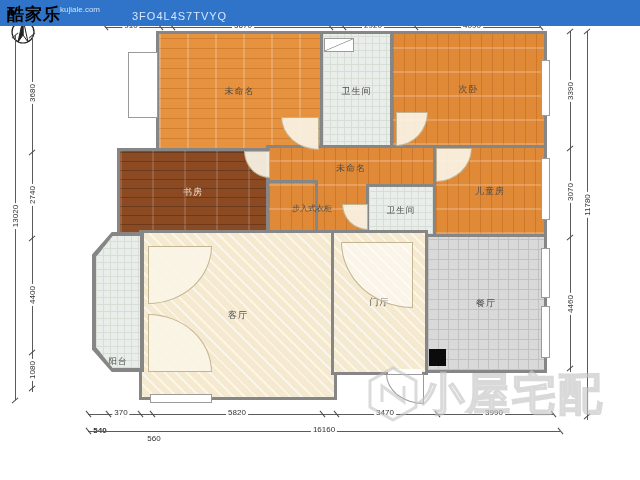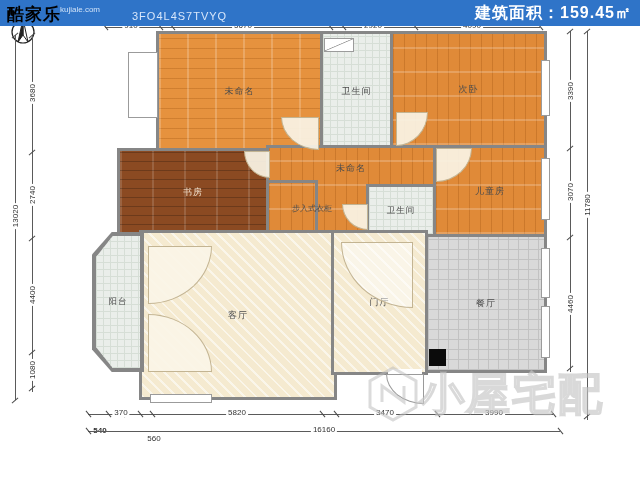--- a/index.html
+++ b/index.html
@@ -92,21 +92,21 @@
   <span class="lbl">客厅</span>
 </div>
 <div class="room cream" style="left:331px;top:230px;width:97px;height:145px;">
   <span class="lbl">门厅</span>
 </div>
 <div class="room tile-g" style="left:425px;top:234px;width:122px;height:139px;">
   <span class="lbl">餐厅</span>
 </div>
 
 <div class="abs" style="left:92px;top:232px;width:52px;height:140px;background:#868686;clip-path:polygon(38% 0,100% 0,100% 100%,38% 100%,0 84%,0 16%);">
-  <div class="abs tile-b" style="left:4px;top:4px;width:44px;height:132px;clip-path:polygon(38% 0,100% 0,100% 100%,38% 100%,0 84%,0 16%);display:flex;align-items:center;justify-content:center;">
+  <div class="abs tile-b" style="left:4px;top:4px;width:44px;height:132px;clip-path:polygon(38% 0,100% 0,100% 100%,38% 100%,0 84%,0 16%);display:flex;align-items:flex-end;justify-content:center;">
     <span class="lbl" style="font-size:8.5px;">阳台</span>
   </div>
 </div>
 
 <div class="win" style="left:128px;top:52px;width:30px;height:66px;"></div>
 <div class="win" style="left:541px;top:60px;width:9px;height:56px;"></div>
 <div class="win" style="left:541px;top:158px;width:9px;height:62px;"></div>
 <div class="win" style="left:541px;top:248px;width:9px;height:50px;"></div>
 <div class="win" style="left:541px;top:306px;width:9px;height:52px;"></div>
 <div class="win" style="left:150px;top:394px;width:62px;height:9px;"></div>
@@ -195,16 +195,13 @@
     <polygon points="27,4 50,17 50,43 27,56 4,43 4,17" fill="none" stroke="rgba(190,190,190,.55)" stroke-width="3"></polygon>
     <polyline points="16,38 16,22 38,38 38,22" fill="none" stroke="rgba(190,190,190,.55)" stroke-width="3"></polyline>
   </svg>
   <span class="wm-text">小屋宅配</span>
 </div>
 
 <div class="footer">
   <span class="brand">酷家乐</span>
   <span class="site">kujiale.com</span>
   <span class="code">3FO4L4S7TVYQ</span>
-  <span class="area">
-    <span>建筑面积：</span><span>159.45㎡</span>
-  </span>
 </div>
 
 </body></html>

